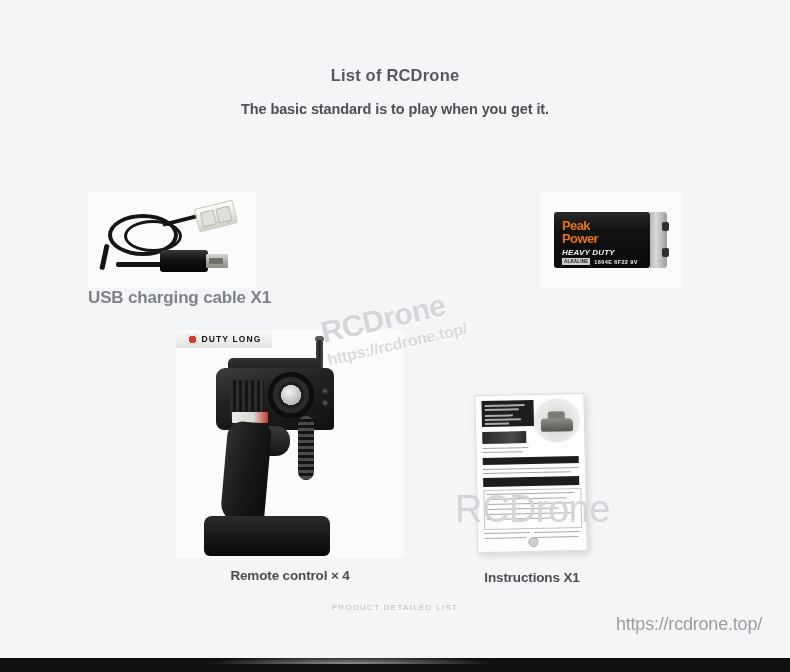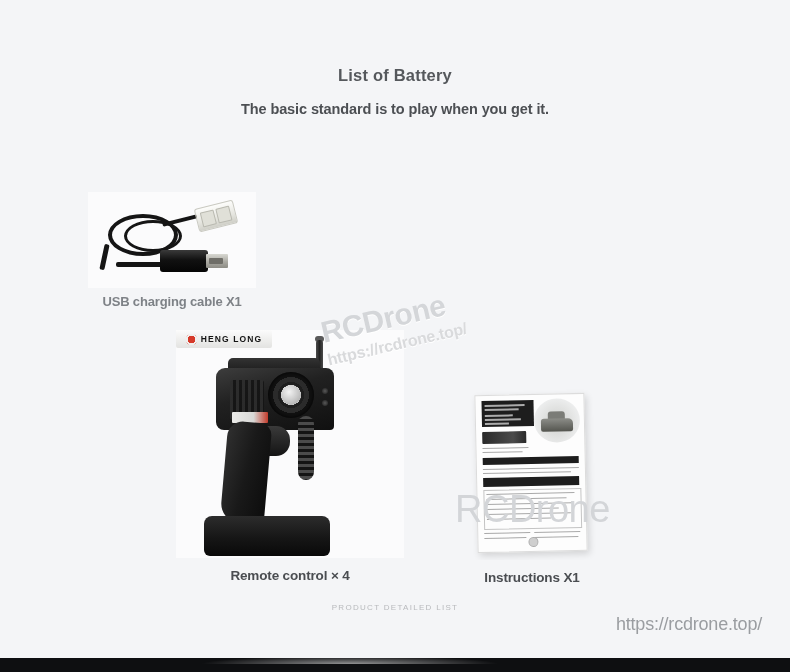--- a/index.html
+++ b/index.html
@@ -52,24 +52,23 @@
     position: absolute;
   }
   .cell .photo {
     position: relative;
     width: 100%;
     overflow: hidden;
     background: #fbfbfc;
   }
   .cell .caption {
     text-align: center;
-    font-size: 13px;
+    font-size: 17px;
     font-weight: bold;
     color: #4a4d51;
-    margin-top: 6px;
     letter-spacing: -0.15px;
     white-space: nowrap;
   }
   .cell .caption.light { color: #7e8287; }
 
   
   #cell-usb      { left: 88px;  top: 192px; width: 168px; }
   #cell-usb .photo { height: 96px; }
   #cell-hull     { left: 328px; top: 192px; width: 136px; }
   #cell-hull .photo { height: 96px; }
@@ -353,62 +352,81 @@
   .bottom-band .glow{
     position:absolute; left:200px; top:-2px; width:300px; height:8px;
     background: radial-gradient(ellipse at 50% 100%, rgba(255,255,255,.55), rgba(255,255,255,0) 70%);
   }
 </style>
 </head>
 <body>
 
 <div class="page">
 
-  <div class="title">List of Battery</div>
+  <div class="title">List of RCDrone</div>
   <div class="subtitle">The basic standard is to play when you get it.</div>
 
   <div class="cell" id="cell-usb">
     <div class="photo">
       <div class="usb-stage">
         <div class="usb-cord" style="left:20px; top:22px; width:62px; height:34px;"></div>
         <div class="usb-cord" style="left:36px; top:28px; width:52px; height:26px; border-width:3px;"></div>
         <div class="wire" style="left:14px; top:52px; width:5px; height:26px; transform:rotate(12deg);"></div>
         <div class="wire" style="left:28px; top:70px; width:52px; height:5px;"></div>
         <div class="wire" style="left:74px; top:26px; width:40px; height:4px; transform:rotate(-14deg);"></div>
         <div class="usb-plug"></div>
         <div class="usb-metal"></div>
         <div class="tamiya"></div>
       </div>
     </div>
     <div class="caption light">USB charging cable X1</div>
   </div>
 
 
   <div class="cell" id="cell-rcbatt">
+    <div class="photo">
+      <div style="position:absolute; inset:0;">
+        <div class="pp-side">
+          <div class="pp-term" style="top:10px;"></div>
+          <div class="pp-term" style="top:36px;"></div>
+        </div>
+        <div class="pp-body">
+          <div class="pp-brand">
+            <div>Peak</div>
+            <div>Power</div>
+          </div>
+          <div class="pp-hd">HEAVY DUTY</div>
+          <div class="pp-code">
+            <span class="chip">ALKALINE</span>
+            <span class="txt">1604E  6F22  9V</span>
+          </div>
+        </div>
+      </div>
+    </div>
   </div>
 
   <div class="cell" id="cell-remote">
     <div class="photo">
       <div class="rc-stage">
         <div class="rc-part rc-ant-tip"></div>
         <div class="rc-part rc-ant"></div>
         <div class="rc-part rc-topshelf"></div>
         <div class="rc-part rc-body"></div>
         <div class="rc-part rc-vents"></div>
         <div class="rc-part rc-badge"></div>
         <div class="rc-part rc-wheel"></div>
         <div class="rc-btn" style="position:absolute; left:146px; top:58px;"></div>
         <div class="rc-btn" style="position:absolute; left:146px; top:70px;"></div>
         <div class="rc-part rc-spring"></div>
         <div class="rc-part rc-trigger"></div>
         <div class="rc-part rc-grip"></div>
         <div class="rc-part rc-base"></div>
         <div class="rc-plate">
           <span class="logo"></span>
-          <span class="nm">HENG LONG</span>
+          <span class="nm">DUTY LONG</span>
         </div>
       </div>
     </div>
     <div class="caption">Remote control × 4</div>
   </div>
 
   <div class="cell" id="cell-manual">
     <div class="photo">
       <div class="man-sheet">
         <div class="man-hdr">

